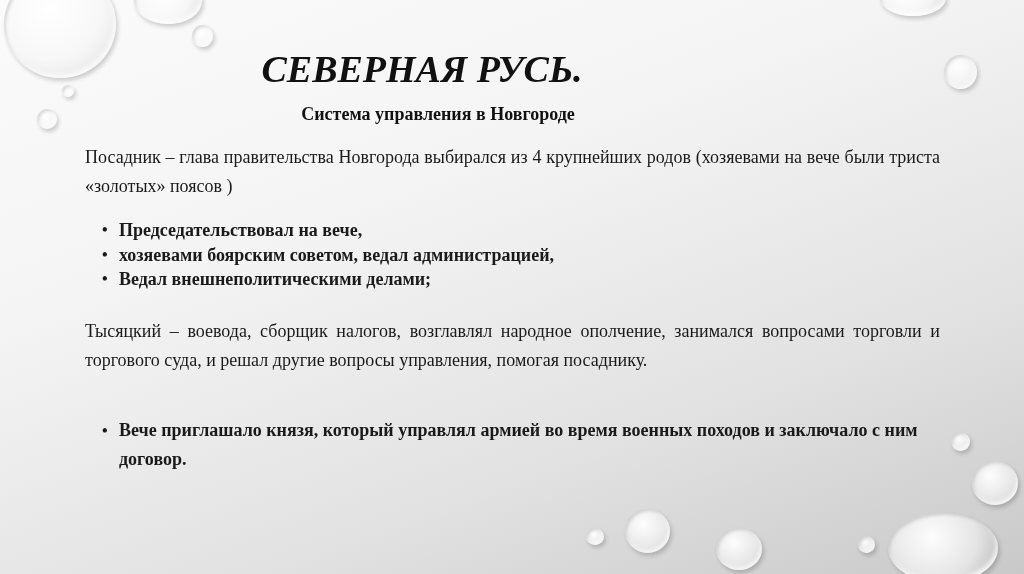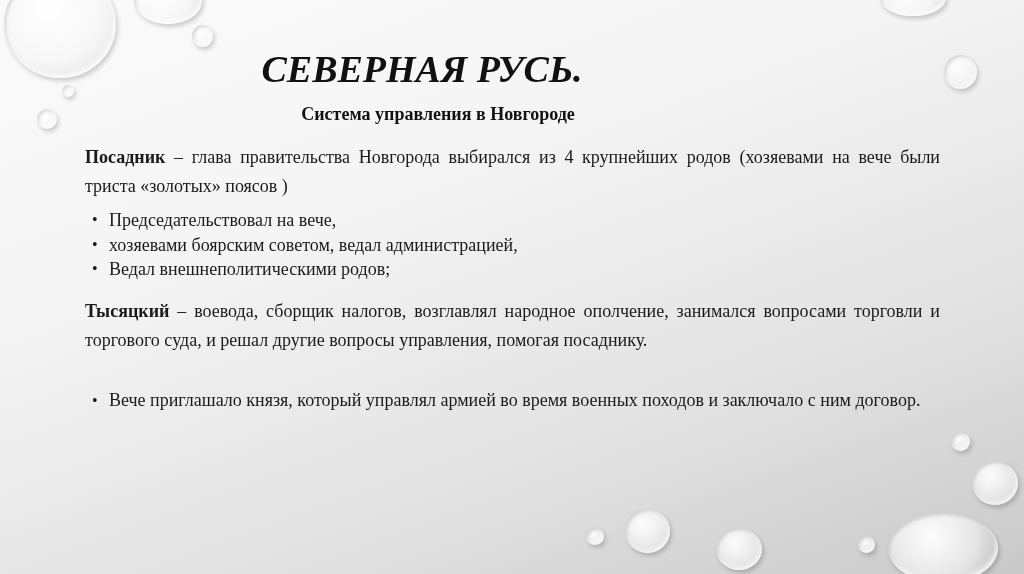--- a/index.html
+++ b/index.html
@@ -21,22 +21,22 @@
     }
     .subtitle {
       position: absolute; left: 0; width: 876px; top: 104px;
       text-align: center; font-size: 18px; font-weight: bold; color: #111;
     }
     .content {
       position: absolute; left: 85px; width: 855px; top: 143px;
       font-size: 18px; line-height: 29px;
     }
     .para { text-align: justify; margin: 0; }
-    .para b { font-weight: bold; }
-    ul { margin: 7px; padding: 0; list-style: none; }
+    .para b { font-weight: normal; }
+    ul { margin: 17px; padding: 0; list-style: none; font-weight: bold; }
     li { position: relative; padding-left: 17px; line-height: 24.5px; }
     li::before { content: "•"; position: absolute; left: 0; top: 0; font-size: 16px; }
     .gap { height: 8px; }
     .wide li { line-height: 29px; }
     .it { font-style: italic; }
   </style>
 </head>
 <body>
 
 <div class="drop" style="left:4px;top:-30px;width:112px;height:108px;"></div>
@@ -55,21 +55,21 @@
 <div class="drop" style="left:888px;top:513px;width:110px;height:70px;"></div>
 
 <div class="title">СЕВЕРНАЯ РУСЬ.</div>
 <div class="subtitle">Система управления в Новгороде</div>
 
 <div class="content">
   <p class="para"><b>Посадник</b><span> – глава правительства Новгорода  выбирался из 4 крупнейших родов (хозяевами на вече были триста «золотых» поясов )</span></p>
   <ul>
     <li>Председательствовал на вече,</li>
     <li>хозяевами боярским советом, ведал администрацией,</li>
-    <li>Ведал внешнеполитическими родов;</li>
+    <li>Ведал внешнеполитическими делами;</li>
   </ul>
   <div class="gap"></div>
   <p class="para"><b>Тысяцкий</b><span> – воевода, сборщик налогов, возглавлял народное ополчение, занимался вопросами торговли и торгового суда, и решал другие вопросы управления, помогая посаднику.</span></p>
   <div class="gap"></div>
   <div class="gap"></div>
   <ul class="wide">
     <div class="gap"></div>
     <li>Вече приглашало князя, который управлял армией во время военных походов и заключало с ним договор.</li>
   </ul>
 </div>

